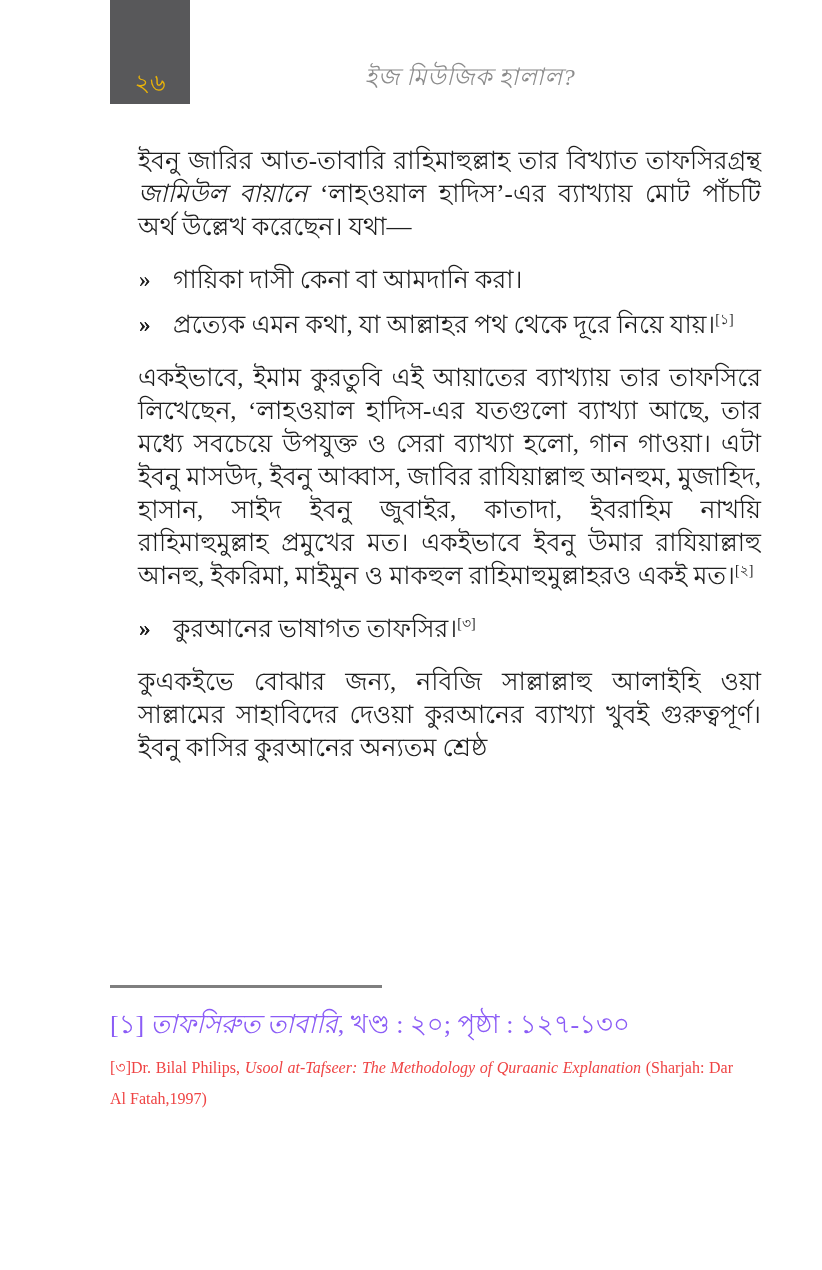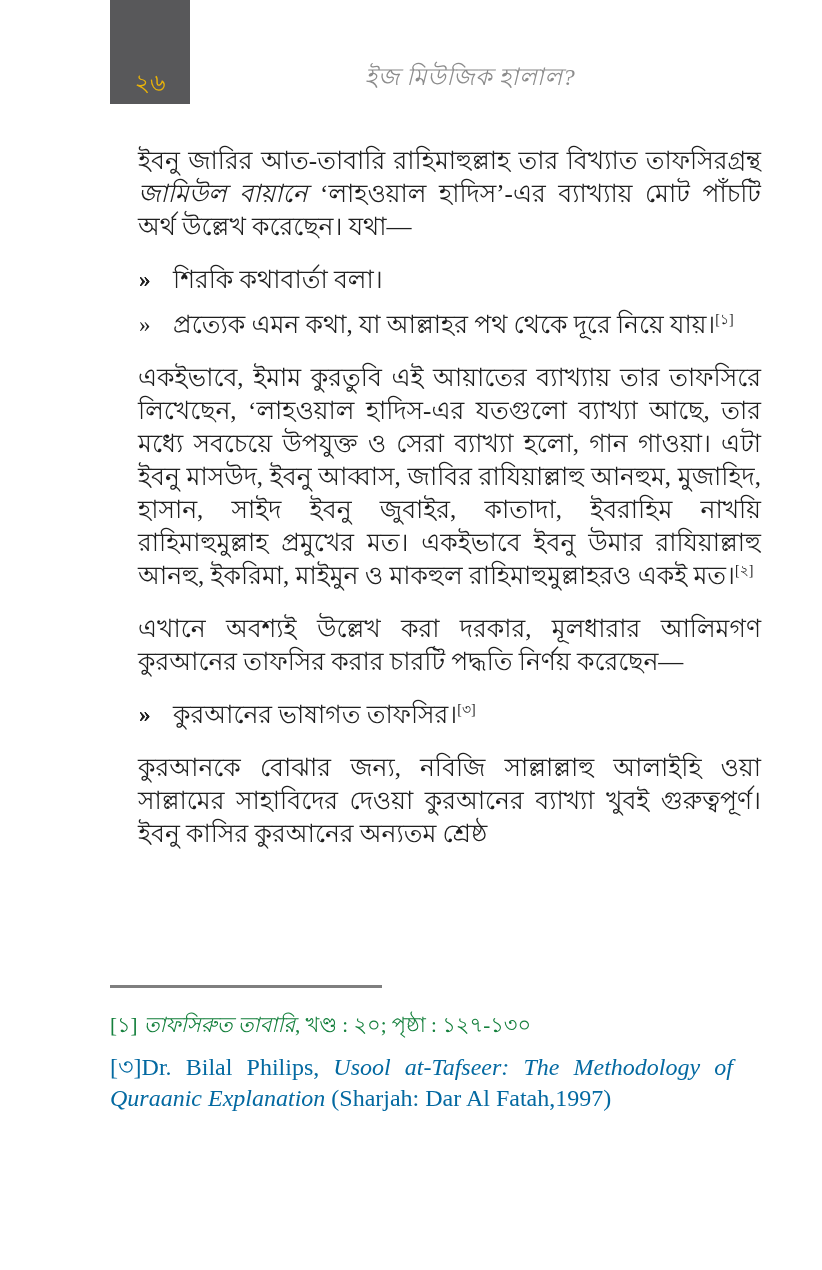--- a/index.html
+++ b/index.html
@@ -79,70 +79,69 @@
     left: 110px; top: 985px;
     width: 623px;
   }
   .fn-separator {
     width: 272px;
     height: 0;
     border-top: 3px solid #7f7f7f;
     margin-bottom: 24px;
   }
   .fn-line {
-    font-size: 21px;
+    font-size: 26px;
     line-height: 26px;
     margin: 0 0 14px 0;
-    color: #15803d;
+    color: #8b5cf6;
     text-align: left;
   }
   .fn-line .fn-marker { margin-right: 6px; }
   .fn-line-en {
     font-family: "Liberation Serif", serif;
-    font-size: 24px;
+    font-size: 16px;
     line-height: 31px;
-    color: #0369a1;
+    color: #ef4444;
     text-align: justify;
     margin: 6px 0 0 0;
   }
 </style>
 </head>
 <body>
 
 <div class="page">
 
   <div class="page-num-box">
     <span class="page-num">২৬</span>
   </div>
   <div class="running-title">ইজ মিউজিক হালাল?</div>
 
   <div class="content">
 
     <p class="para"><span>ইবনু জারির আত-তাবারি রাহিমাহুল্লাহ তার বিখ্যাত তাফসিরগ্রন্থ </span><span class="italic">জামিউল বায়ানে</span><span> ‘লাহওয়াল হাদিস’-এর ব্যাখ্যায় মোট পাঁচটি অর্থ উল্লেখ করেছেন। যথা—</span></p>
 
     <div class="bullet-list">
       <div class="bullet-item"><span class="bullet-marker">»</span></div>
+      <div class="bullet-item"><span class="bullet-marker">»</span><span>গায়িকা দাসী কেনা বা আমদানি করা।</span></div>
       <div class="bullet-item"><span class="bullet-marker">»</span></div>
       <div class="bullet-item"><span class="bullet-marker">»</span></div>
-      <div class="bullet-item"><span class="bullet-marker">»</span><span>শিরকি কথাবার্তা বলা।</span></div>
       <div class="bullet-item"><span class="bullet-marker">»</span><span>প্রত্যেক এমন কথা, যা আল্লাহর পথ থেকে দূরে নিয়ে যায়।</span><sup class="fn-ref">[১]</sup></div>
     </div>
 
     <p class="para"><span>একইভাবে, ইমাম কুরতুবি এই আয়াতের ব্যাখ্যায় তার তাফসিরে লিখেছেন, ‘লাহওয়াল হাদিস-এর যতগুলো ব্যাখ্যা আছে, তার মধ্যে সবচেয়ে উপযুক্ত ও সেরা ব্যাখ্যা হলো, গান গাওয়া। এটা ইবনু মাসউদ, ইবনু আব্বাস, জাবির রাযিয়াল্লাহু আনহুম, মুজাহিদ, হাসান, সাইদ ইবনু জুবাইর, কাতাদা, ইবরাহিম নাখয়ি রাহিমাহুমুল্লাহ প্রমুখের মত। একইভাবে ইবনু উমার রাযিয়াল্লাহু আনহু, ইকরিমা, মাইমুন ও মাকহুল রাহিমাহুমুল্লাহরও একই মত।</span><sup class="fn-ref">[২]</sup></p>
 
-    <p class="para">এখানে অবশ্যই উল্লেখ করা দরকার, মূলধারার আলিমগণ কুরআনের তাফসির করার চারটি পদ্ধতি নির্ণয় করেছেন—</p>
 
     <div class="bullet-list">
       <div class="bullet-item"><span class="bullet-marker">»</span></div>
       <div class="bullet-item"><span class="bullet-marker">»</span></div>
       <div class="bullet-item"><span class="bullet-marker">»</span></div>
       <div class="bullet-item"><span class="bullet-marker">»</span><span>কুরআনের ভাষাগত তাফসির।</span><sup class="fn-ref">[৩]</sup></div>
     </div>
 
-    <p class="para">কুরআনকে বোঝার জন্য, নবিজি সাল্লাল্লাহু আলাইহি ওয়া সাল্লামের সাহাবিদের দেওয়া কুরআনের ব্যাখ্যা খুবই গুরুত্বপূর্ণ। ইবনু কাসির কুরআনের অন্যতম শ্রেষ্ঠ</p>
+    <p class="para">কুএকইভে বোঝার জন্য, নবিজি সাল্লাল্লাহু আলাইহি ওয়া সাল্লামের সাহাবিদের দেওয়া কুরআনের ব্যাখ্যা খুবই গুরুত্বপূর্ণ। ইবনু কাসির কুরআনের অন্যতম শ্রেষ্ঠ</p>
 
   </div>
 
   <div class="footnotes">
     <div class="fn-separator"></div>
 
     <p class="fn-line"><span class="fn-marker">[১]</span><span class="italic">তাফসিরুত তাবারি</span><span>, খণ্ড : ২০; পৃষ্ঠা : ১২৭-১৩০</span></p>
 
 
     <p class="fn-line-en"><span>[৩]</span><span>Dr. Bilal Philips, </span><span class="italic">Usool at-Tafseer: The Methodology of Quraanic Explanation</span><span> (Sharjah: Dar Al Fatah,1997)</span></p>

